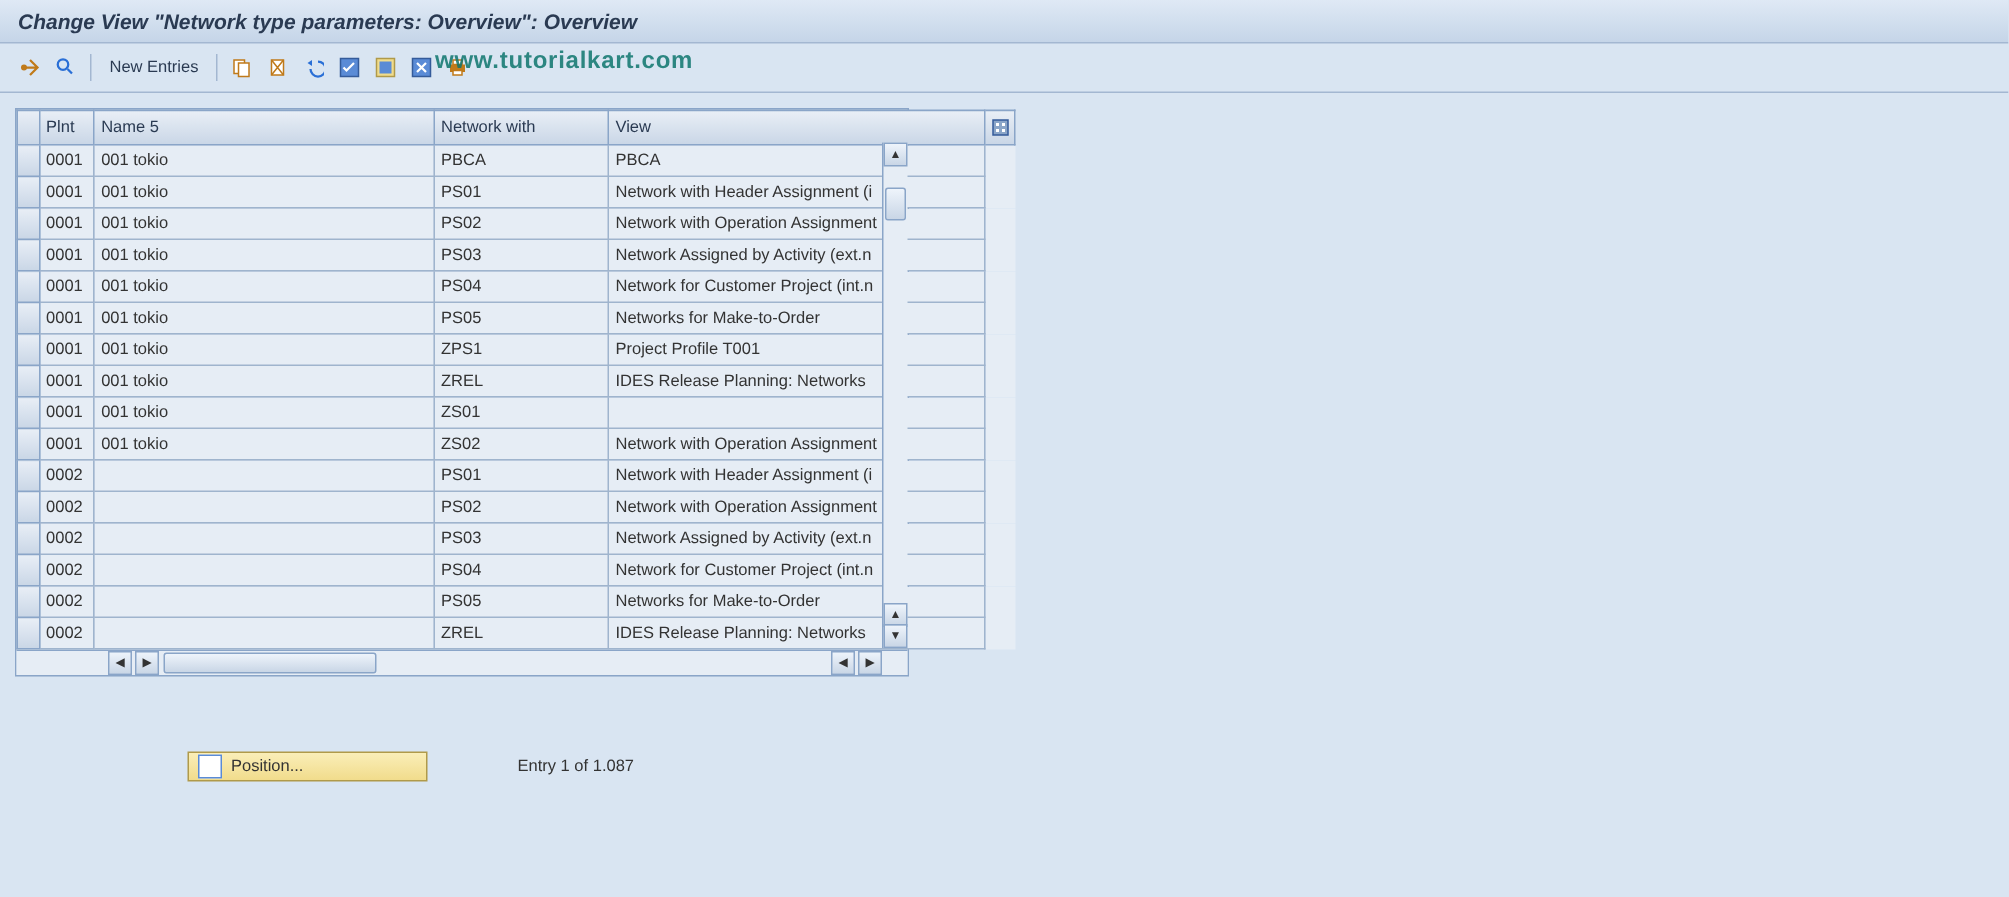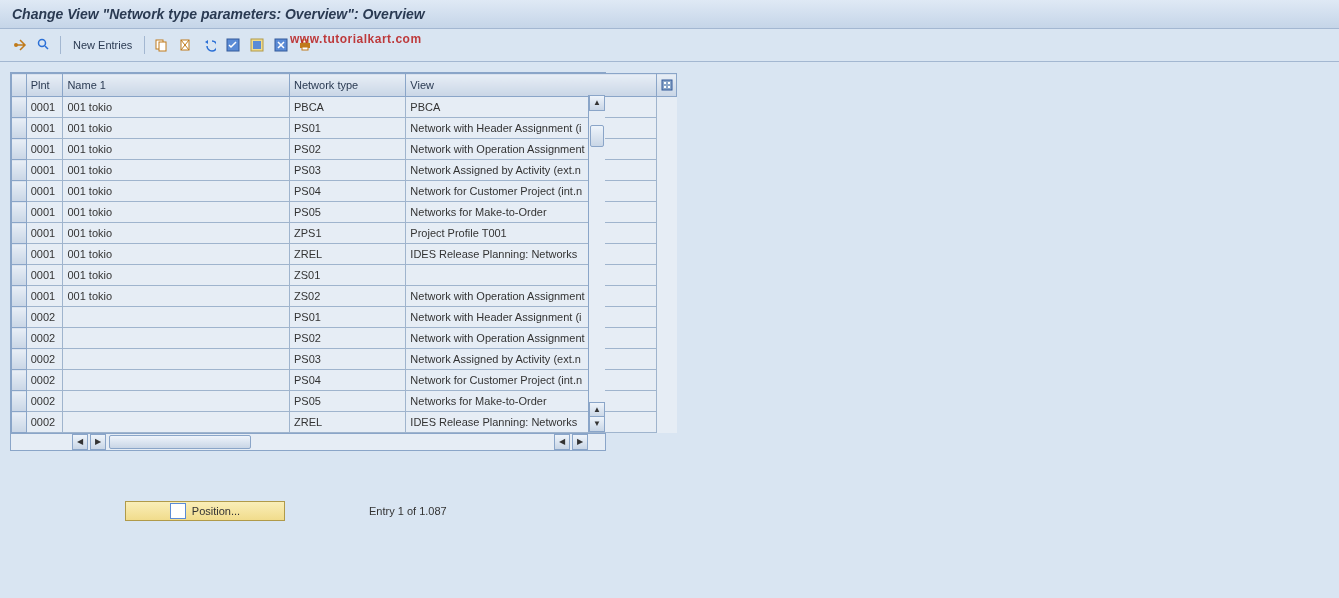--- a/index.html
+++ b/index.html
@@ -2,21 +2,21 @@
 <html><head>
 <meta charset="utf-8">
 <style>
 html,body{margin:0;padding:0;font-family:Arial,Helvetica,sans-serif;font-size:11px;background:#d9e5f2;color:#333;overflow:hidden}
 .window{width:1339px;height:598px;background:#d9e5f2;position:relative;}
 .titlebar{background:linear-gradient(to bottom,#dfe9f5,#c5d5e8);border-bottom:1px solid #a3b7d1;padding:6px 12px;font-weight:bold;font-style:italic;font-size:14px;color:#2a3a52;}
 .toolbar{display:flex;align-items:center;gap:4px;padding:4px 10px;border-bottom:1px solid #a3b7d1;height:24px;position:relative;text-align:center;}
 .toolbar .tbtn{width:18px;height:18px;display:flex;align-items:center;justify-content:center;border:1px solid transparent;border-radius:2px;cursor:pointer;}
 .toolbar .sep{width:1px;height:18px;background:#a3b7d1;margin:0 2px;}
 .toolbar .txtbtn{padding:2px 6px;cursor:pointer;color:#2a3a52;}
-.watermark{position:absolute;left:290px;top:3px;font-size:12px;font-weight:bold;color:#b91c1c;opacity:0.85;letter-spacing:0.5px;pointer-events:none;}
+.watermark{position:absolute;left:290px;top:3px;font-size:16px;font-weight:bold;color:#0f766e;opacity:0.85;letter-spacing:0.5px;pointer-events:none;}
 .content{padding:10px 0 0 10px;}
 .grid-container{display:inline-block;border:1px solid #8aa5c8;background:#d1ddea;width:594px;position:relative;}
 .grid{display:table;table-layout:fixed;width:666px;border-collapse:collapse;}
 .grid thead td{background:linear-gradient(to bottom,#e8eef6,#c9d6e6);border:1px solid #8aa5c8;padding:3px 4px;font-weight:normal;color:#2a3a52;height:16px;}
 .grid tbody td{border:1px solid #9fb4cd;padding:2px 4px;height:16px;background:#e6edf5;white-space:nowrap;overflow:hidden;}
 .grid .rowsel{background:linear-gradient(to bottom,#e8eef6,#c9d6e6);border:1px solid #8aa5c8;width:10px;}
 .col-plnt{width:30px;}
 .col-name1{width:185px;}
 .col-ntype{width:95px;}
 .col-name{width:205px;}
@@ -25,23 +25,23 @@
 .vscroll .arrow{width:14px;height:14px;background:linear-gradient(to bottom,#eef4fb,#c9d6e6);border:1px solid #8aa5c8;font-size:8px;text-align:center;line-height:14px;cursor:pointer;position:absolute;left:0;}
 .vscroll .up{top:0;}
 .vscroll .dn{bottom:14px;}
 .vscroll .dn2{bottom:0;}
 .vscroll .thumb{position:absolute;top:30px;left:1px;width:12px;height:20px;background:linear-gradient(to bottom,#eef4fb,#c9d6e6);border:1px solid #8aa5c8;border-radius:2px;}
 .hscroll{height:16px;background:#e6edf5;border-top:1px solid #8aa5c8;display:flex;align-items:center;position:relative;}
 .hscroll .harrow{width:14px;height:14px;background:linear-gradient(to bottom,#eef4fb,#c9d6e6);border:1px solid #8aa5c8;font-size:8px;text-align:center;line-height:14px;cursor:pointer;margin:0 1px;}
 .hscroll .htrack{flex:1;position:relative;height:14px;}
 .hscroll .hthumb{position:absolute;left:2px;top:0;width:140px;height:12px;background:linear-gradient(to bottom,#eef4fb,#c9d6e6);border:1px solid #8aa5c8;border-radius:2px;}
 .position-row{margin-top:50px;display:flex;align-items:center;}
-.pos-btn{display:inline-flex;align-items:center;justify-content:center;gap:6px;margin-left:115px;width:160px;height:20px;background:linear-gradient(to bottom,#faeeb8,#f1dc8c);border:1px solid #b09a4a;font-size:11px;color:#333;cursor:pointer;}
+.pos-btn{display:inline-flex;align-items:center;gap:6px;margin-left:115px;width:160px;height:20px;background:linear-gradient(to bottom,#faeeb8,#f1dc8c);border:1px solid #b09a4a;font-size:11px;color:#333;cursor:pointer;}
 .pos-btn .pi{width:14px;height:14px;border:1px solid #5a8bd6;background:#fff;display:inline-block;}
-.entry-txt{margin-left:84px;color:#333;}
+.entry-txt{margin-left:60px;color:#333;}
 svg{display:block}
 </style>
 </head>
 <body>
 
 <div class="window">
   <div class="titlebar">Change View "Network type parameters: Overview": Overview</div>
   <div class="toolbar">
     <div class="tbtn">
         <svg width="14" height="14">
@@ -112,22 +112,22 @@
             <col class="col-plnt">
             <col class="col-name1">
             <col class="col-ntype">
             <col class="col-name">
             <col style="width:16px">
         </colgroup>
         <thead>
           <tr>
             <td class="rowsel"></td>
             <td>Plnt</td>
-            <td>Name 1</td>
-            <td>Network type</td>
+            <td>Name 5</td>
+            <td>Network with</td>
             <td>View</td>
             <td class="corner-btn">
                 <svg width="12" height="12">
                   <rect x="1" y="1" width="10" height="10" fill="#8aa5c8" stroke="#345b9a"></rect>
                   <rect x="3" y="3" width="2" height="2" fill="#fff"></rect>
                   <rect x="7" y="3" width="2" height="2" fill="#fff"></rect>
                   <rect x="3" y="7" width="2" height="2" fill="#fff"></rect>
                   <rect x="7" y="7" width="2" height="2" fill="#fff"></rect>
                 </svg>
               </td>

